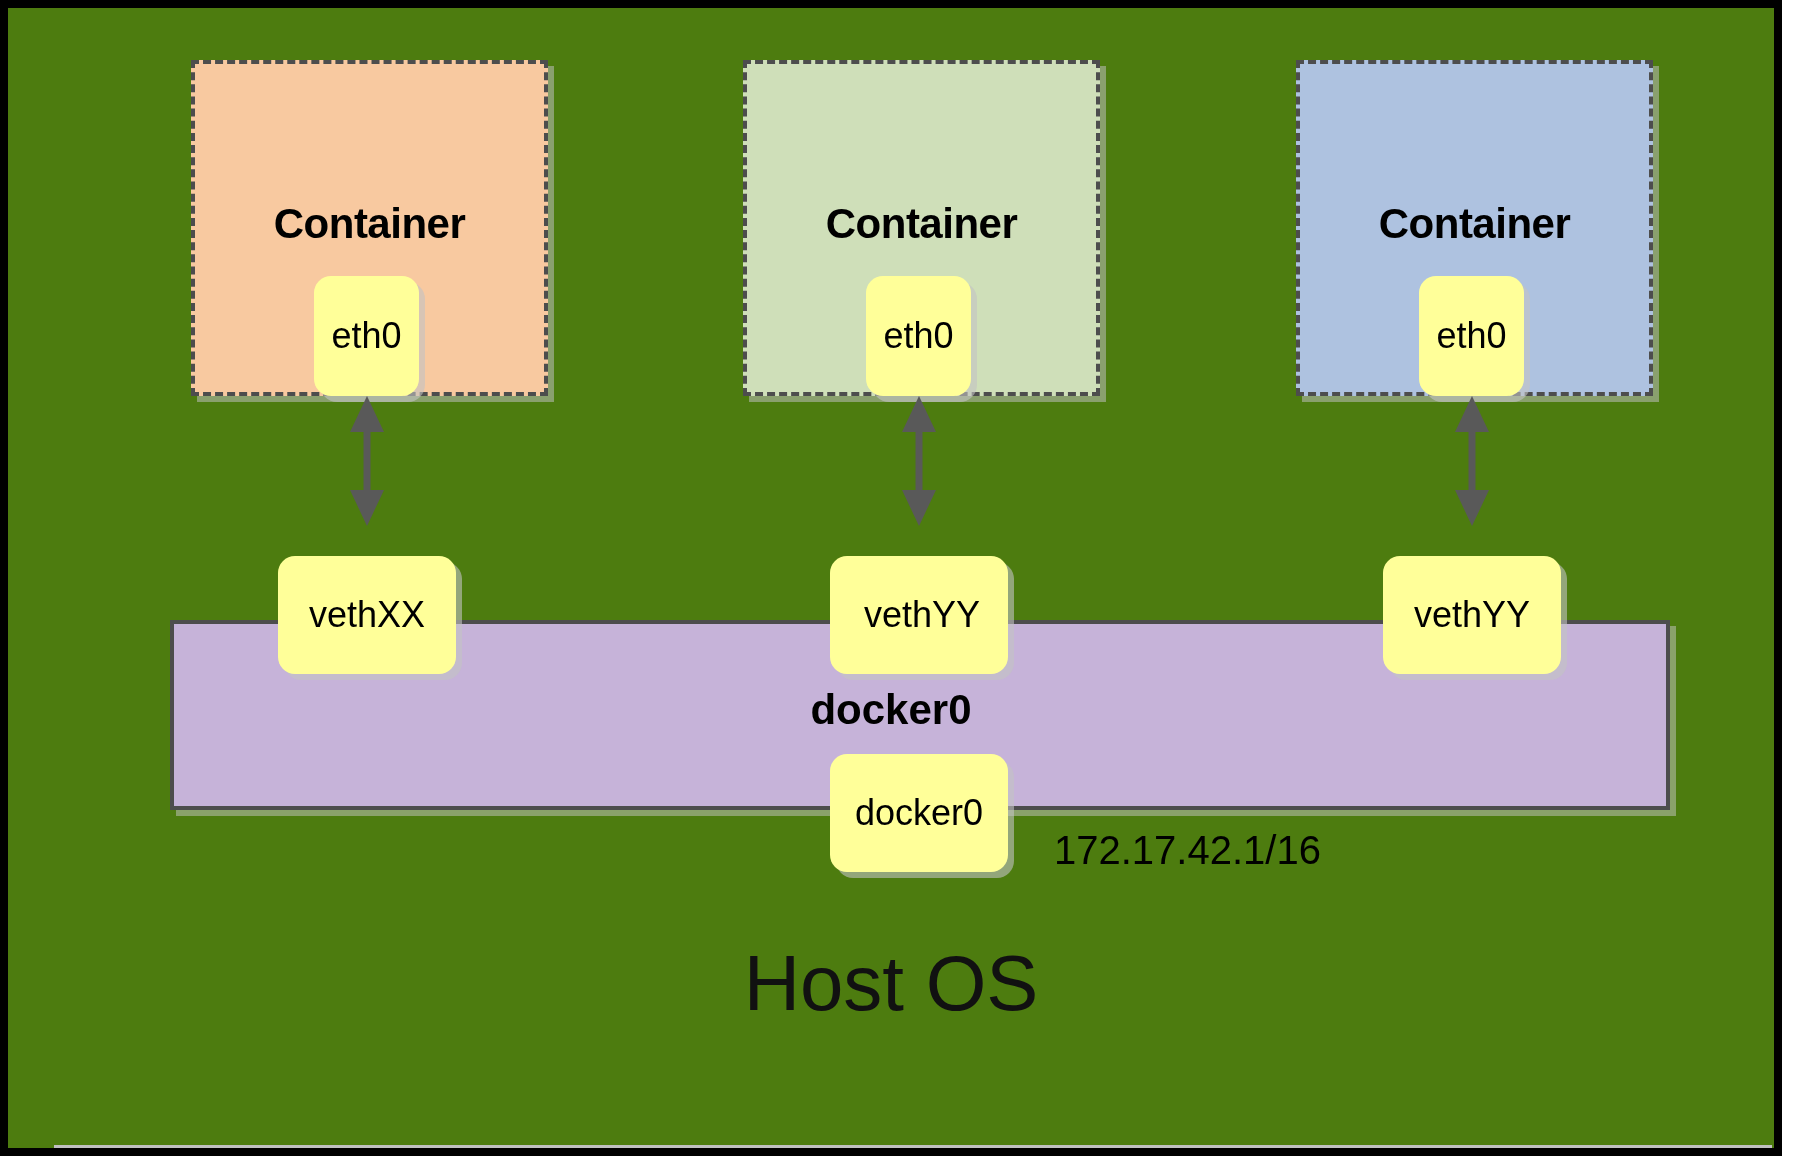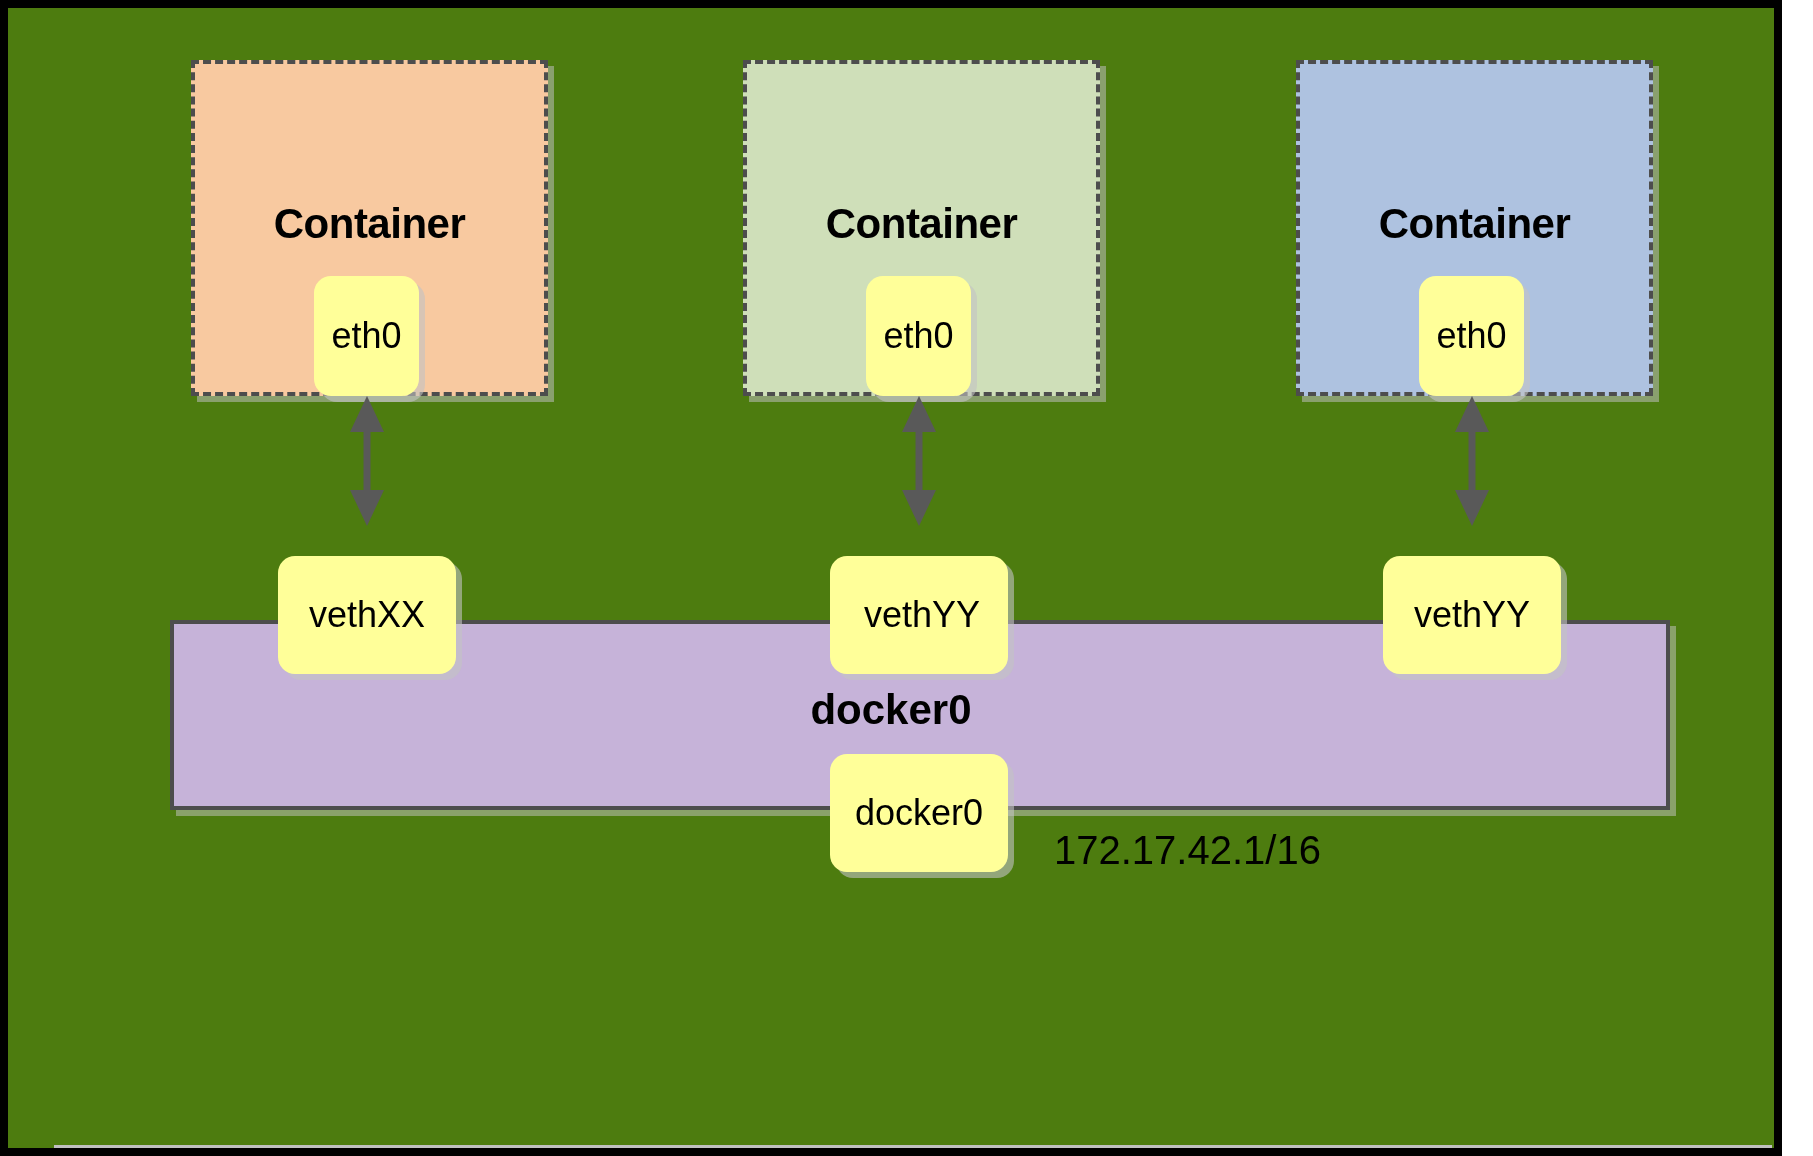--- a/index.html
+++ b/index.html
@@ -169,15 +169,16 @@
   <div class="iface-box" style="left:1375px; top:548px; width:178px; height:118px;">
     <span class="iface-label">vethYY</span>
   </div>
 
   <div class="iface-box" style="left:822px; top:746px; width:178px; height:118px;">
     <span class="iface-label">docker0</span>
   </div>
 
   <div id="bridge-ip">172.17.42.1/16</div>
 
+  <div id="host-os">Host OS</div>
 
   <div class="bottom-shadow"></div>
 </div>
 
 </body></html>

